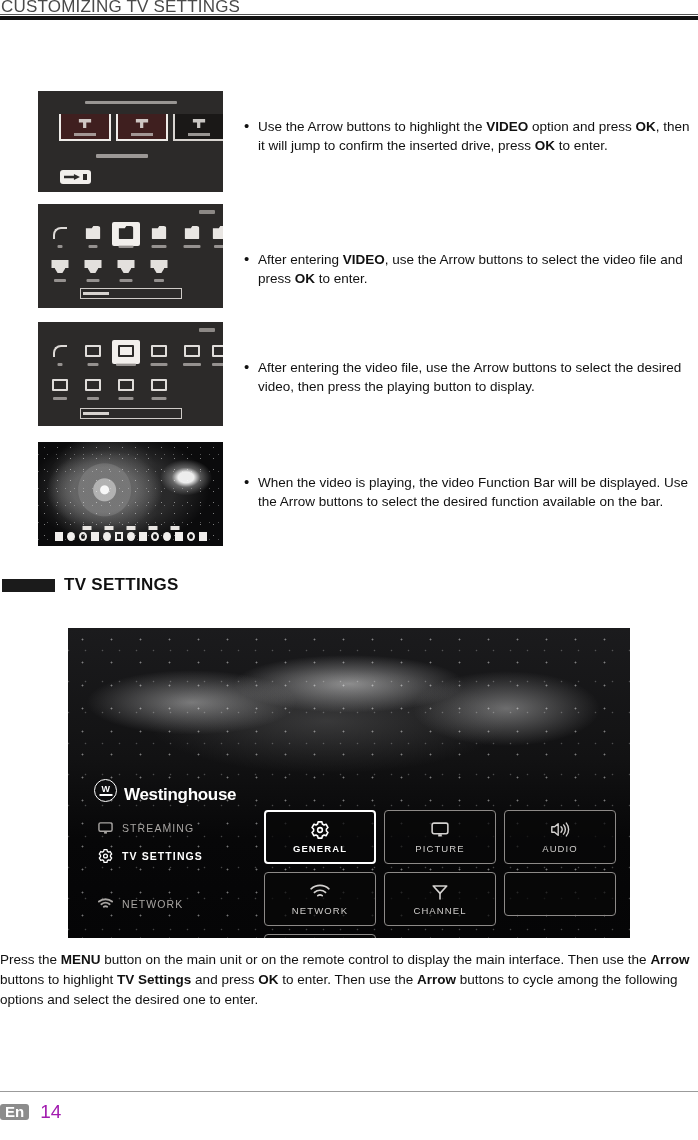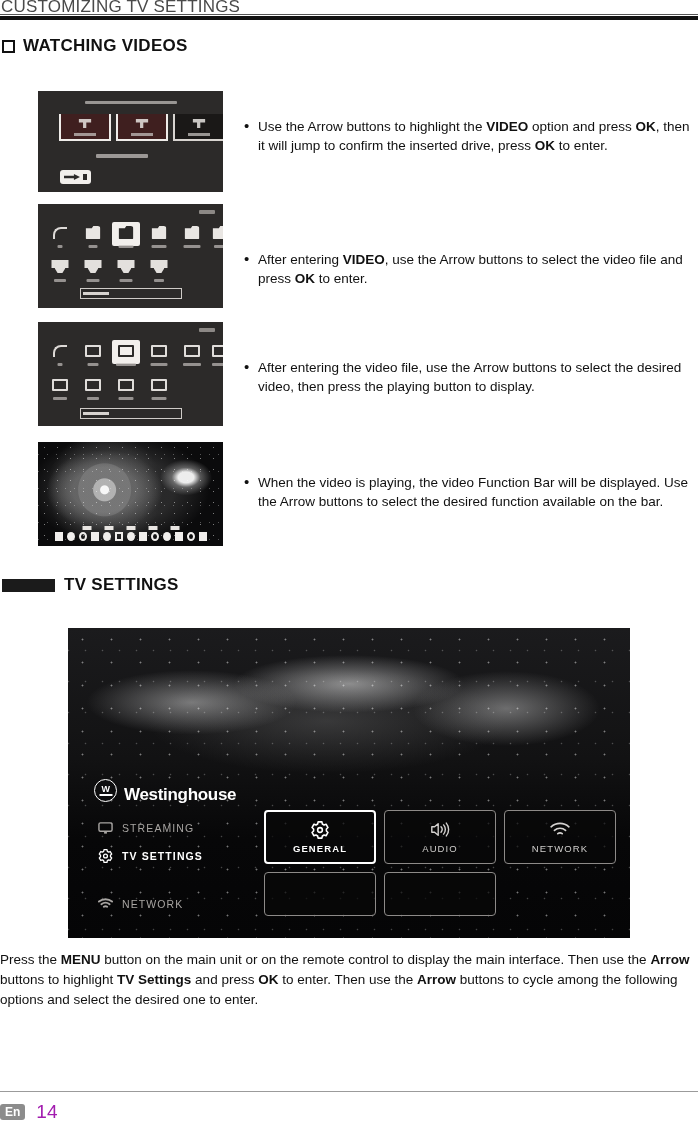--- a/index.html
+++ b/index.html
@@ -265,39 +265,35 @@
   .para b{font-weight:bold;}
 
   
   .foot-rule{
     position:absolute;left:0;top:1091px;width:698px;height:1px;background:#9b9b9b;
   }
   .foot{
     position:absolute;left:0;top:1101px;display:flex;align-items:center;gap:11px;
   }
   .lang-badge{
-    background:#8c8c8c;color:#fff;font-size:12px;font-weight:bold;
+    background:#8c8c8c;color:#fff;font-size:15px;font-weight:bold;
     padding:2px 5px;border-radius:3px;line-height:12px;
   }
   .pageno{font-size:19px;color:#a21caf;}
 </style>
 </head>
 <body>
 
 <div class="page">
 
   <div class="runhead">
     <div class="runhead-text">CUSTOMIZING TV SETTINGS</div>
     <div class="runhead-rule"></div>
   </div>
 
-  <div class="sec-h">
-    <span class="sq-marker"></span>
-    <span class="sec-h-text">WATCHING VIDEOS</span>
-  </div>
 
   <div class="shot" style="left:38px;top:91px;">
     <div class="hdrline" style="top:10px;width:92px;"></div>
     <div class="usbrow" style="left:21px;top:23px;">
       <div class="usbtile sel">
           <span class="g"></span>
           <span class="cap"></span>
         </div>
       <div class="usbtile sel">
           <span class="g"></span>
@@ -511,20 +507,29 @@
       <div class="tile sel">
         <span class="tile-ico">
           <svg width="18" height="18" viewBox="0 0 16 16">
             <path d="M6.3.8h3.4l.4 1.9 1.5.9 1.8-.7 1.7 2.9-1.4 1.3v1.8l1.4 1.3-1.7 2.9-1.8-.7-1.5.9-.4 1.9H6.3l-.4-1.9-1.5-.9-1.8.7L.9 10.2l1.4-1.3V7.1L.9 5.8l1.7-2.9 1.8.7 1.5-.9z" fill="none" stroke="#ffffff" stroke-width="1.4" stroke-linejoin="round"></path>
             <circle cx="8" cy="8" r="2.1" fill="none" stroke="#ffffff" stroke-width="1.4"></circle>
           </svg>
         </span>
         <span class="tile-lbl">GENERAL</span>
       </div>
 
+      <div class="tile">
+        <span class="tile-ico">
+          <svg width="18" height="17" viewBox="0 0 16 14">
+            <rect x="1" y="1.3" width="14" height="9.4" rx="1.6" fill="none" stroke="#d4d2d0" stroke-width="1.4"></rect>
+            <rect x="6.4" y="11.2" width="3.2" height="2" fill="#d4d2d0"></rect>
+          </svg>
+        </span>
+        <span class="tile-lbl">PICTURE</span>
+      </div>
 
       <div class="tile">
         <span class="tile-ico">
           <svg width="20" height="17" viewBox="0 0 20 16">
             <path d="M8.2 2.2 4.6 5.2H1.8v5.6h2.8l3.6 3z" fill="none" stroke="#d4d2d0" stroke-width="1.4" stroke-linejoin="round"></path>
             <path d="M11 5.3a4 4 0 0 1 0 5.4" fill="none" stroke="#d4d2d0" stroke-width="1.4" stroke-linecap="round"></path>
             <path d="M13.6 3.4a7 7 0 0 1 0 9.2" fill="none" stroke="#d4d2d0" stroke-width="1.4" stroke-linecap="round"></path>
             <path d="M16.3 1.6a10 10 0 0 1 0 12.8" fill="none" stroke="#d4d2d0" stroke-width="1.4" stroke-linecap="round"></path>
           </svg>
         </span>
@@ -535,20 +540,29 @@
         <span class="tile-ico">
           <svg width="20" height="16" viewBox="0 0 18 13">
             <path d="M1 3.6a12 12 0 0 1 16 0" fill="none" stroke="#d4d2d0" stroke-width="1.5" stroke-linecap="round"></path>
             <path d="M4 6.8a7.6 7.6 0 0 1 10 0" fill="none" stroke="#d4d2d0" stroke-width="1.5" stroke-linecap="round"></path>
             <path d="M7 9.8a3.2 3.2 0 0 1 4 0" fill="none" stroke="#d4d2d0" stroke-width="1.5" stroke-linecap="round"></path>
           </svg>
         </span>
         <span class="tile-lbl">NETWORK</span>
       </div>
 
+      <div class="tile">
+        <span class="tile-ico">
+          <svg width="18" height="18" viewBox="0 0 16 16">
+            <path d="M2 2.6h12L8 9.2z" fill="none" stroke="#d4d2d0" stroke-width="1.4" stroke-linejoin="round"></path>
+            <path d="M8 9.2v5" fill="none" stroke="#d4d2d0" stroke-width="1.4" stroke-linecap="round"></path>
+          </svg>
+        </span>
+        <span class="tile-lbl">CHANNEL</span>
+      </div>
 
 
       <div class="tile" style="height:44px;justify-content:flex-start;padding-top:12px;">
 
         <span class="tile-lbl"></span>
       </div>
 
       <div class="tile" style="height:44px;justify-content:flex-start;padding-top:12px;">
 
         <span class="tile-lbl"></span>

